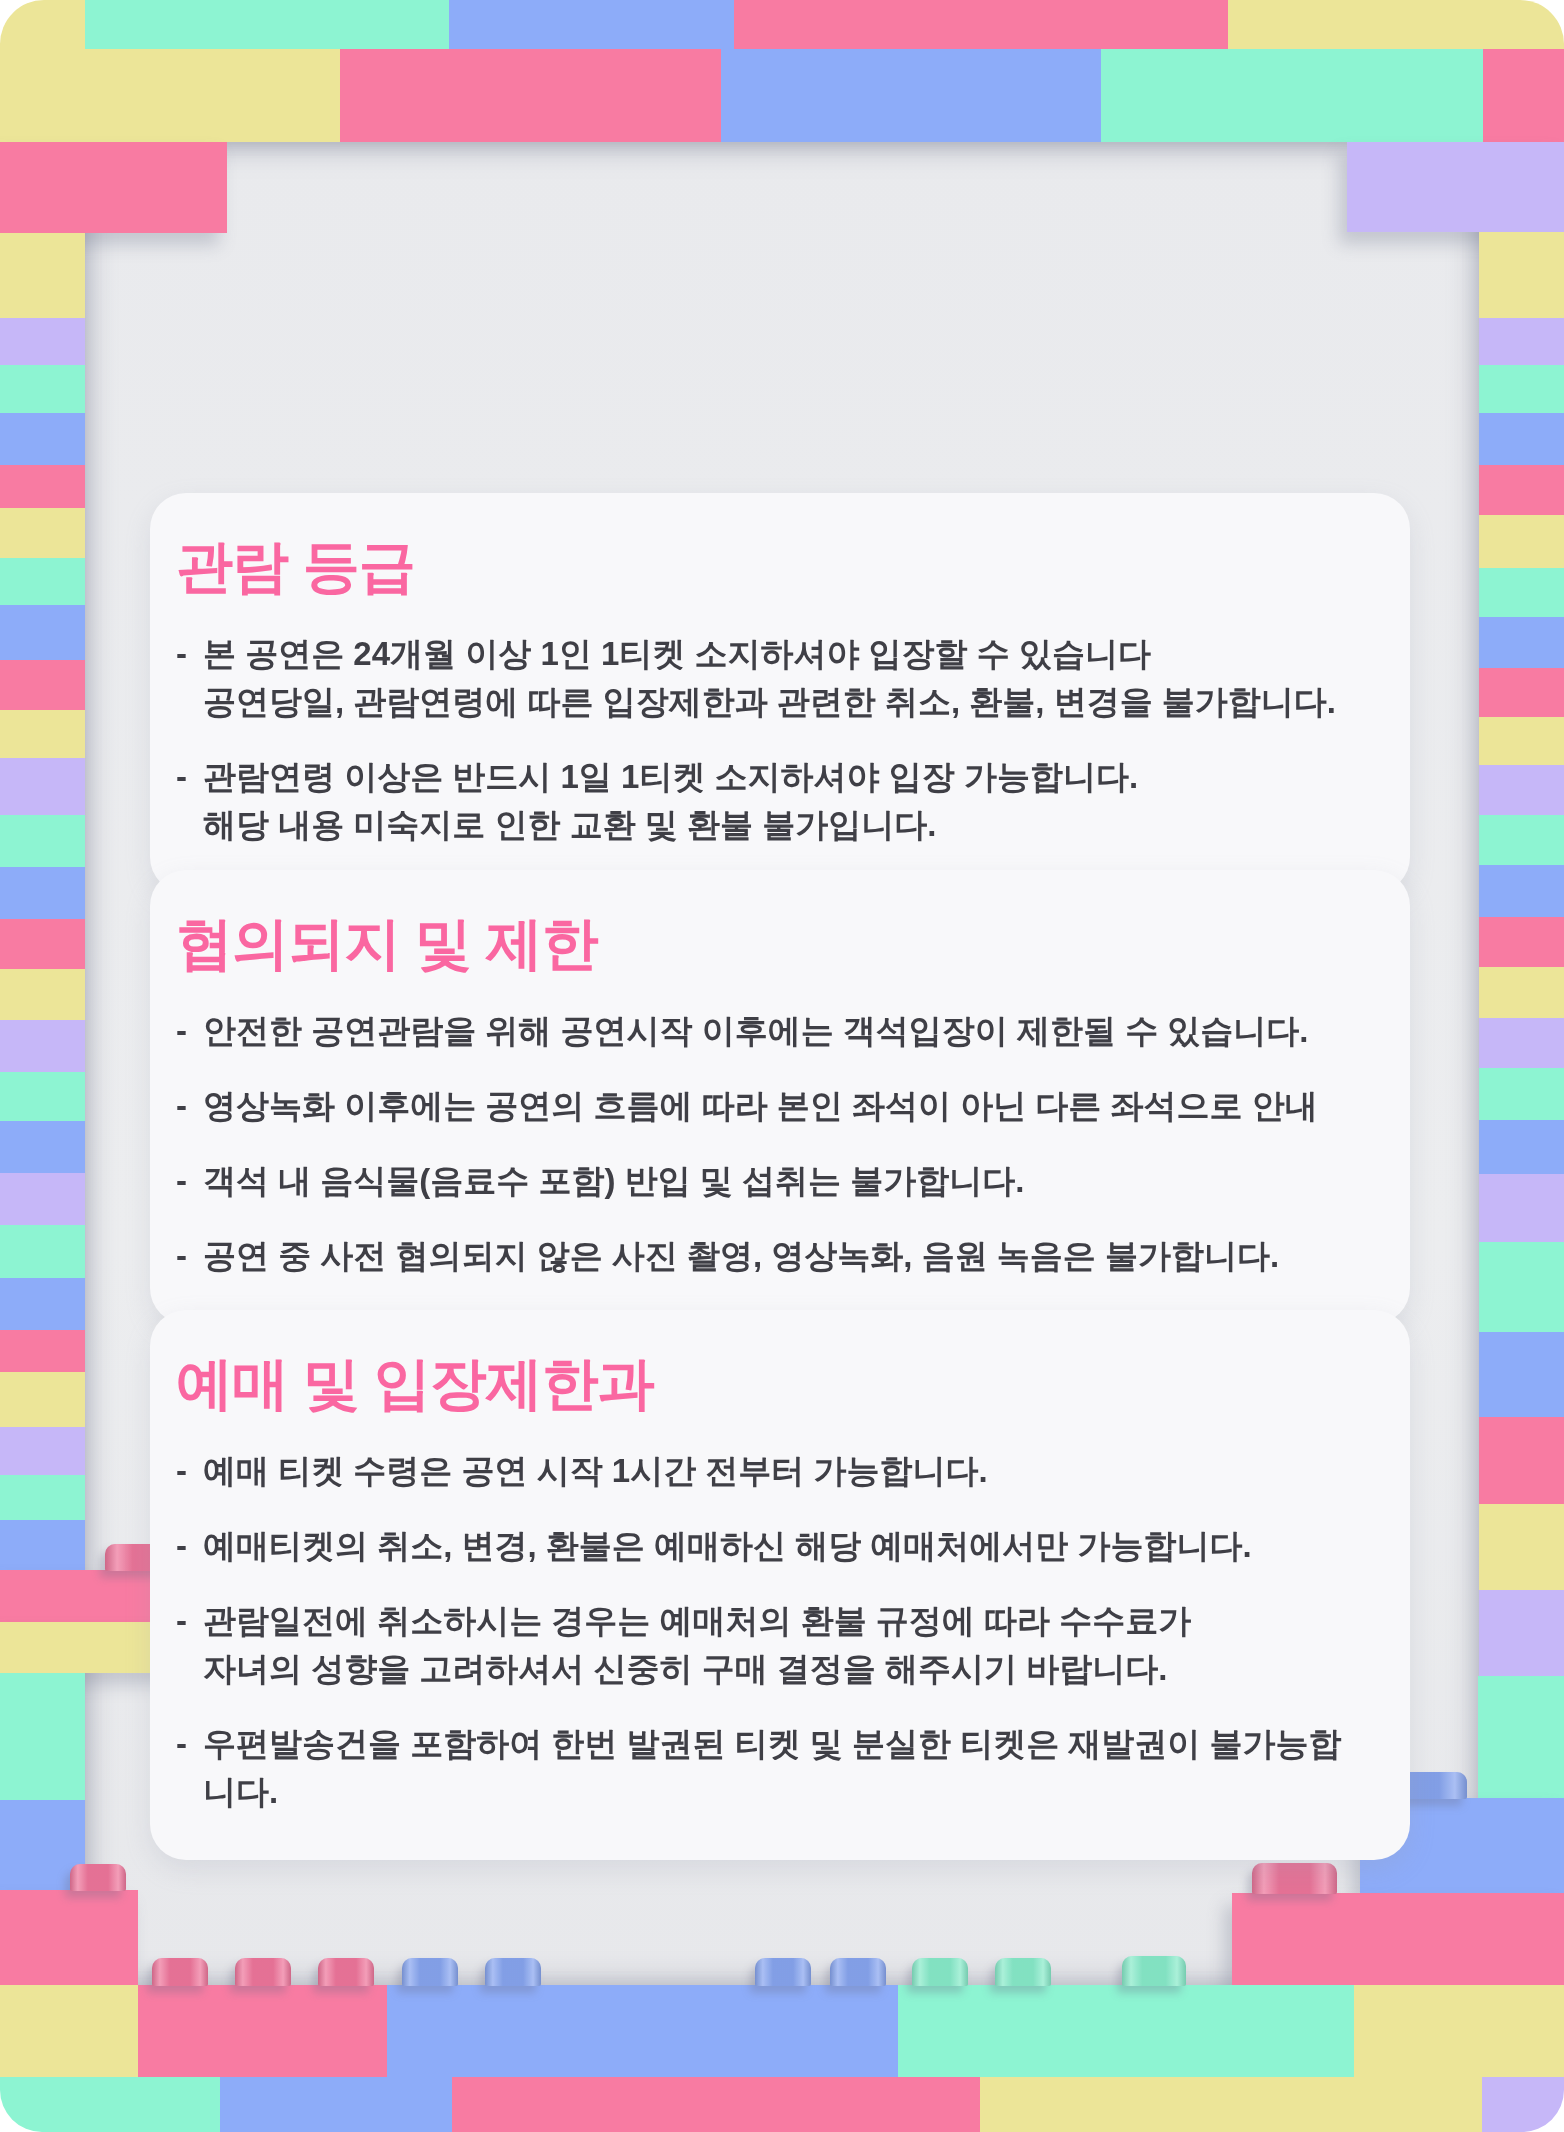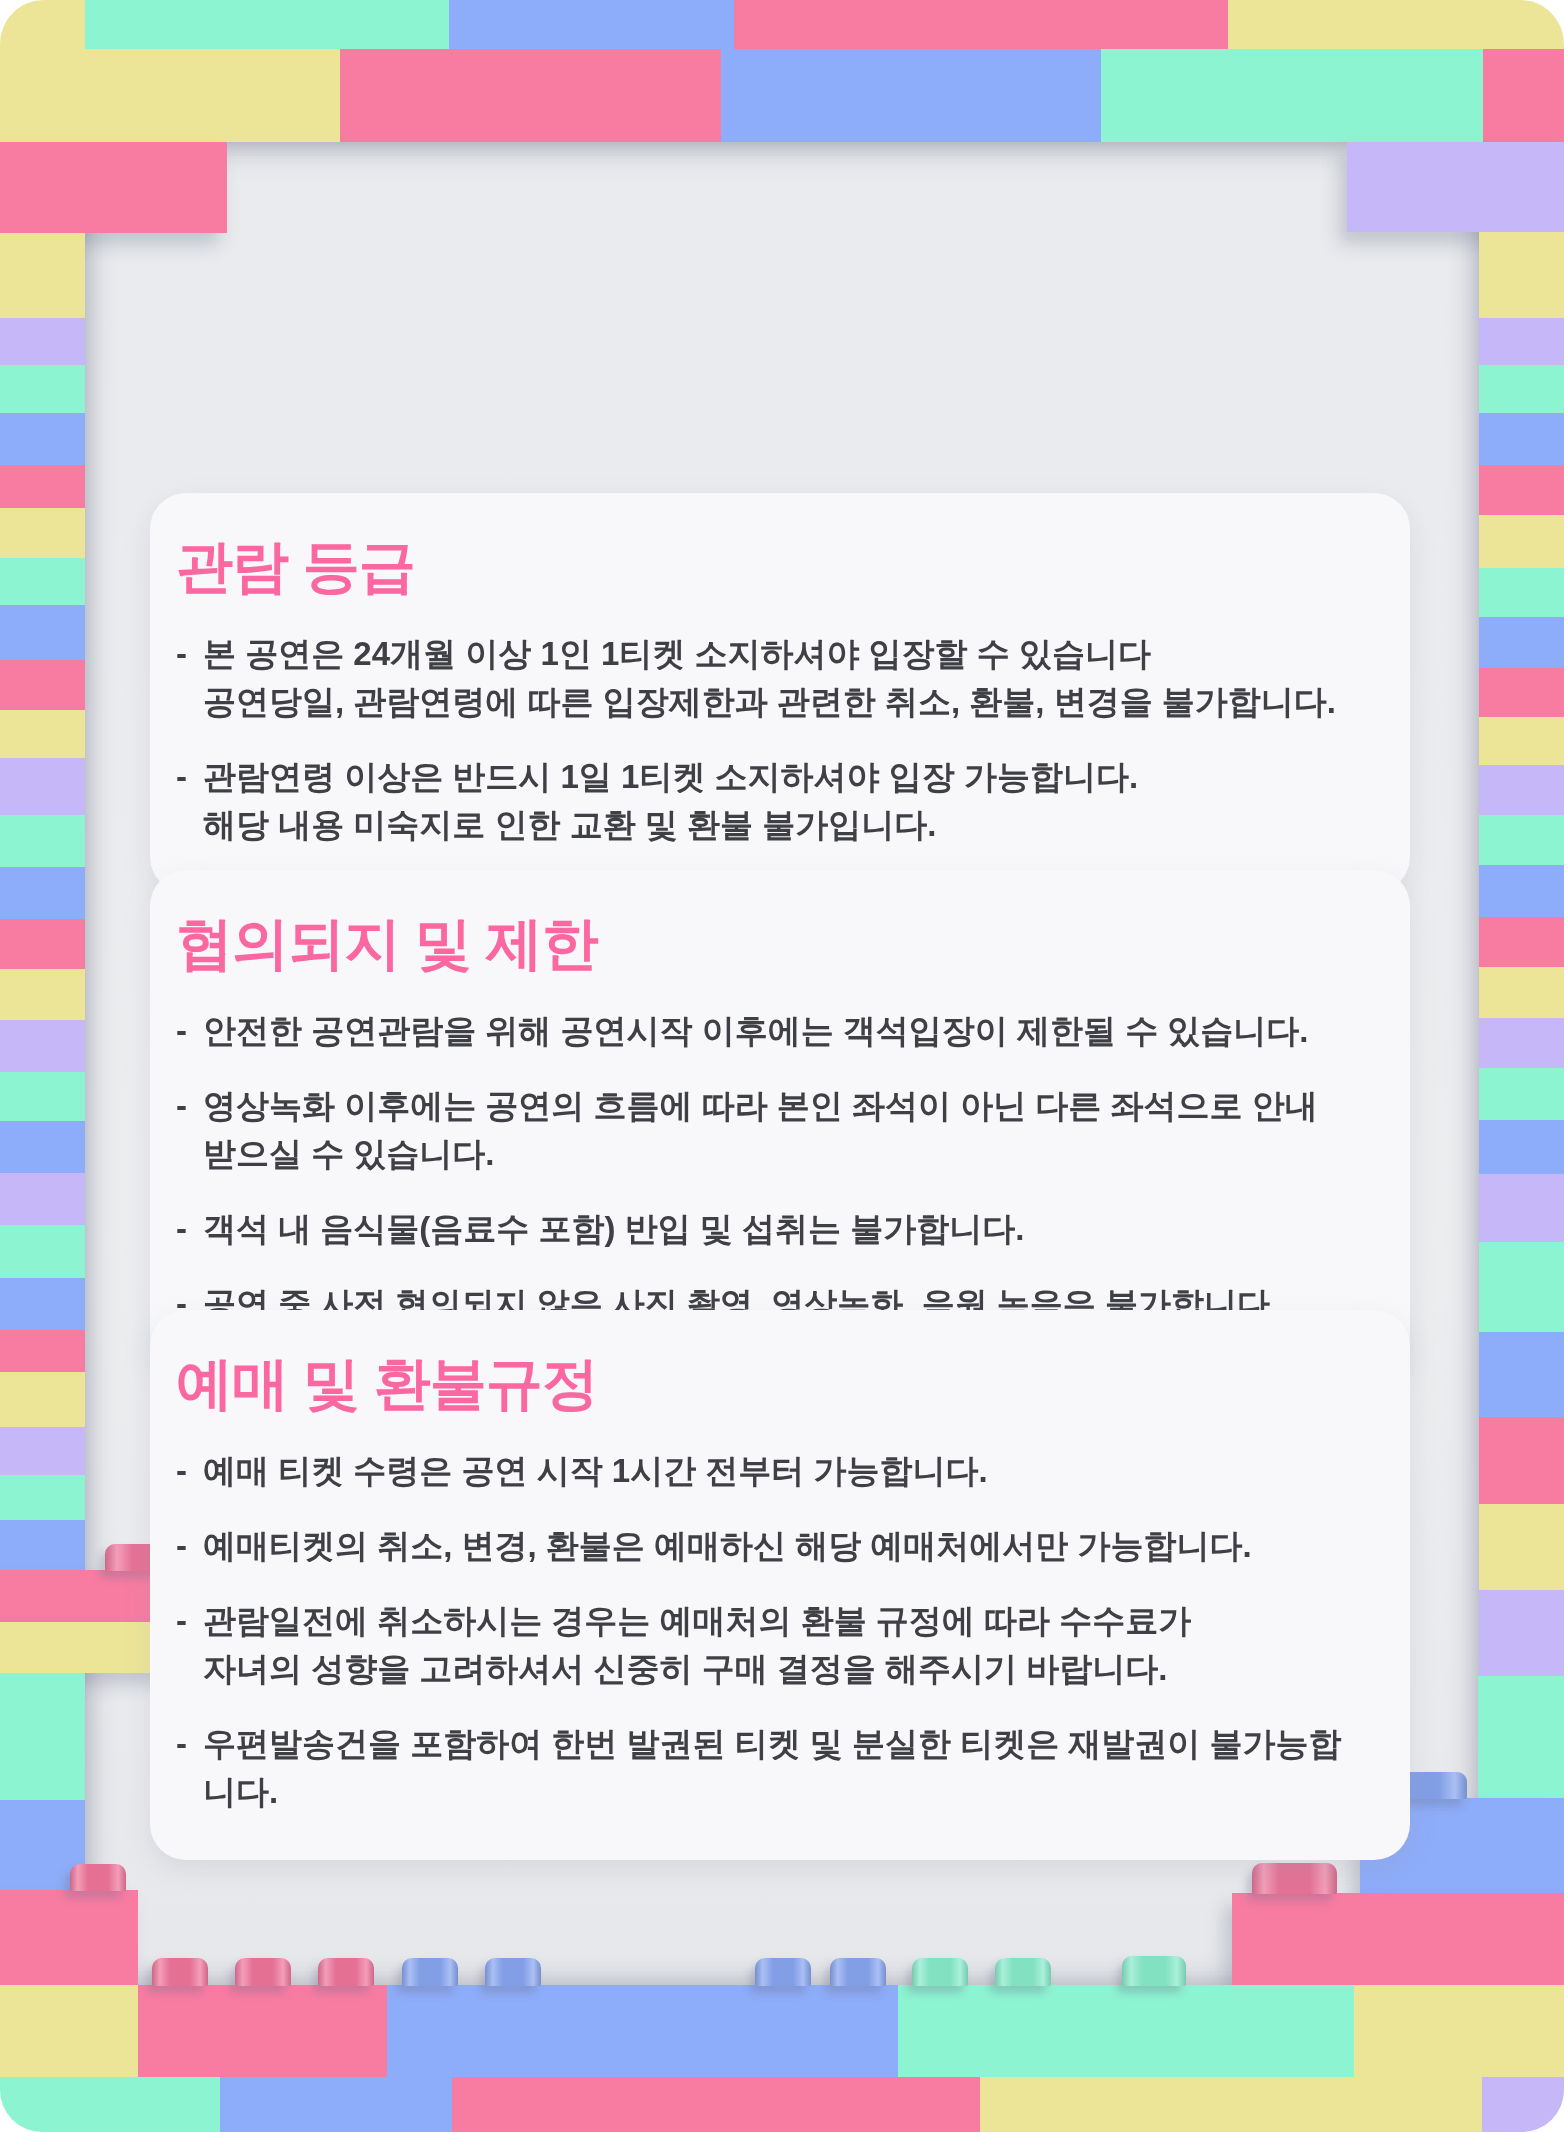--- a/index.html
+++ b/index.html
@@ -202,39 +202,38 @@
     <div class="item">
       <span class="dash">-</span>
       <div class="lines">
         <span>안전한 공연관람을 위해 공연시작 이후에는 객석입장이 제한될 수 있습니다.</span>
       </div>
     </div>
     <div class="item">
       <span class="dash">-</span>
       <div class="lines">
         <span>영상녹화 이후에는 공연의 흐름에 따라 본인 좌석이 아닌 다른 좌석으로 안내</span>
-        <span>받으실 수 있습니다.</span>
       </div>
     </div>
     <div class="item">
       <span class="dash">-</span>
       <div class="lines">
         <span>객석 내 음식물(음료수 포함) 반입 및 섭취는 불가합니다.</span>
       </div>
     </div>
     <div class="item">
       <span class="dash">-</span>
       <div class="lines">
         <span>공연 중 사전 협의되지 않은 사진 촬영, 영상녹화, 음원 녹음은 불가합니다.</span>
       </div>
     </div>
   </section>
 
   <section class="card" id="card-3">
-    <h2>예매 및 환불규정</h2>
+    <h2>예매 및 입장제한과</h2>
     <div class="item">
       <span class="dash">-</span>
       <div class="lines">
         <span>예매 티켓 수령은 공연 시작 1시간 전부터 가능합니다.</span>
       </div>
     </div>
     <div class="item">
       <span class="dash">-</span>
       <div class="lines">
         <span>예매티켓의 취소, 변경, 환불은 예매하신 해당 예매처에서만 가능합니다.</span>

